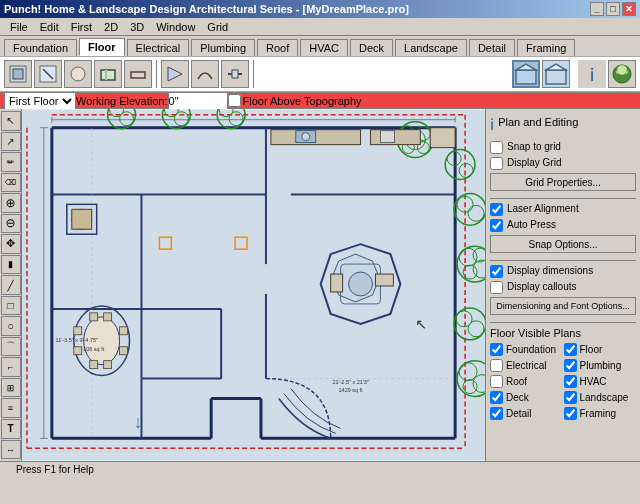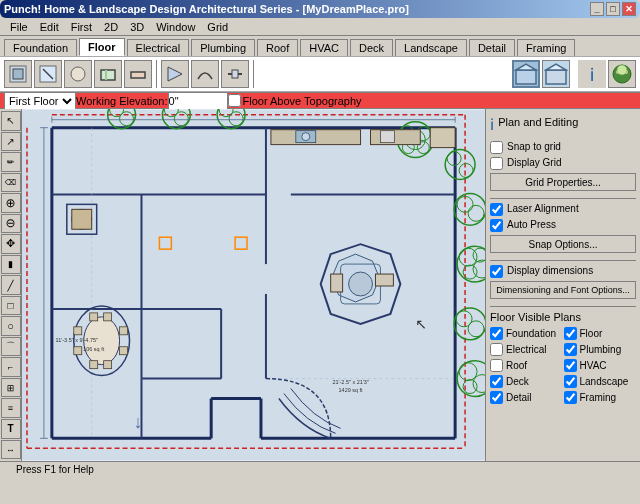--- a/index.html
+++ b/index.html
@@ -9,21 +9,20 @@
     #titlebar {
       height: 18px;
       background: linear-gradient(to right, #0a246a, #a6caf0);
       display: flex;
       align-items: center;
       justify-content: space-between;
       padding: 0 4px;
       color: white;
       font-size: 11px;
       font-weight: bold;
-      border-radius: 6px;
     }
     #titlebar-controls { display: flex; gap: 2px; }
     .titlebar-btn {
       width: 14px; height: 14px;
       background: #d4d0c8;
       border: 1px solid #808080;
       display: flex; align-items: center; justify-content: center;
       font-size: 9px; cursor: pointer; color: #000;
     }
 
@@ -559,20 +558,24 @@
       <span>Auto Press</span>
     </div>
     <button class="panel-btn">Snap Options...</button>
 
     <div class="panel-divider"></div>
 
     <div class="panel-row">
       <input type="checkbox" checked="" style="">
       <span>Display dimensions</span>
     </div>
+    <div class="panel-row">
+      <input type="checkbox" style="">
+      <span>Display callouts</span>
+    </div>
     <button class="panel-btn" style="font-size:9px;">Dimensioning and Font Options...</button>
 
     <div class="panel-divider"></div>
 
     <div class="panel-section-title">Floor Visible Plans</div>
 
     <div class="floor-visible-grid">
       <div class="checkbox-label">
         <input type="checkbox" checked="" style="">
         <span>Foundation</span>

